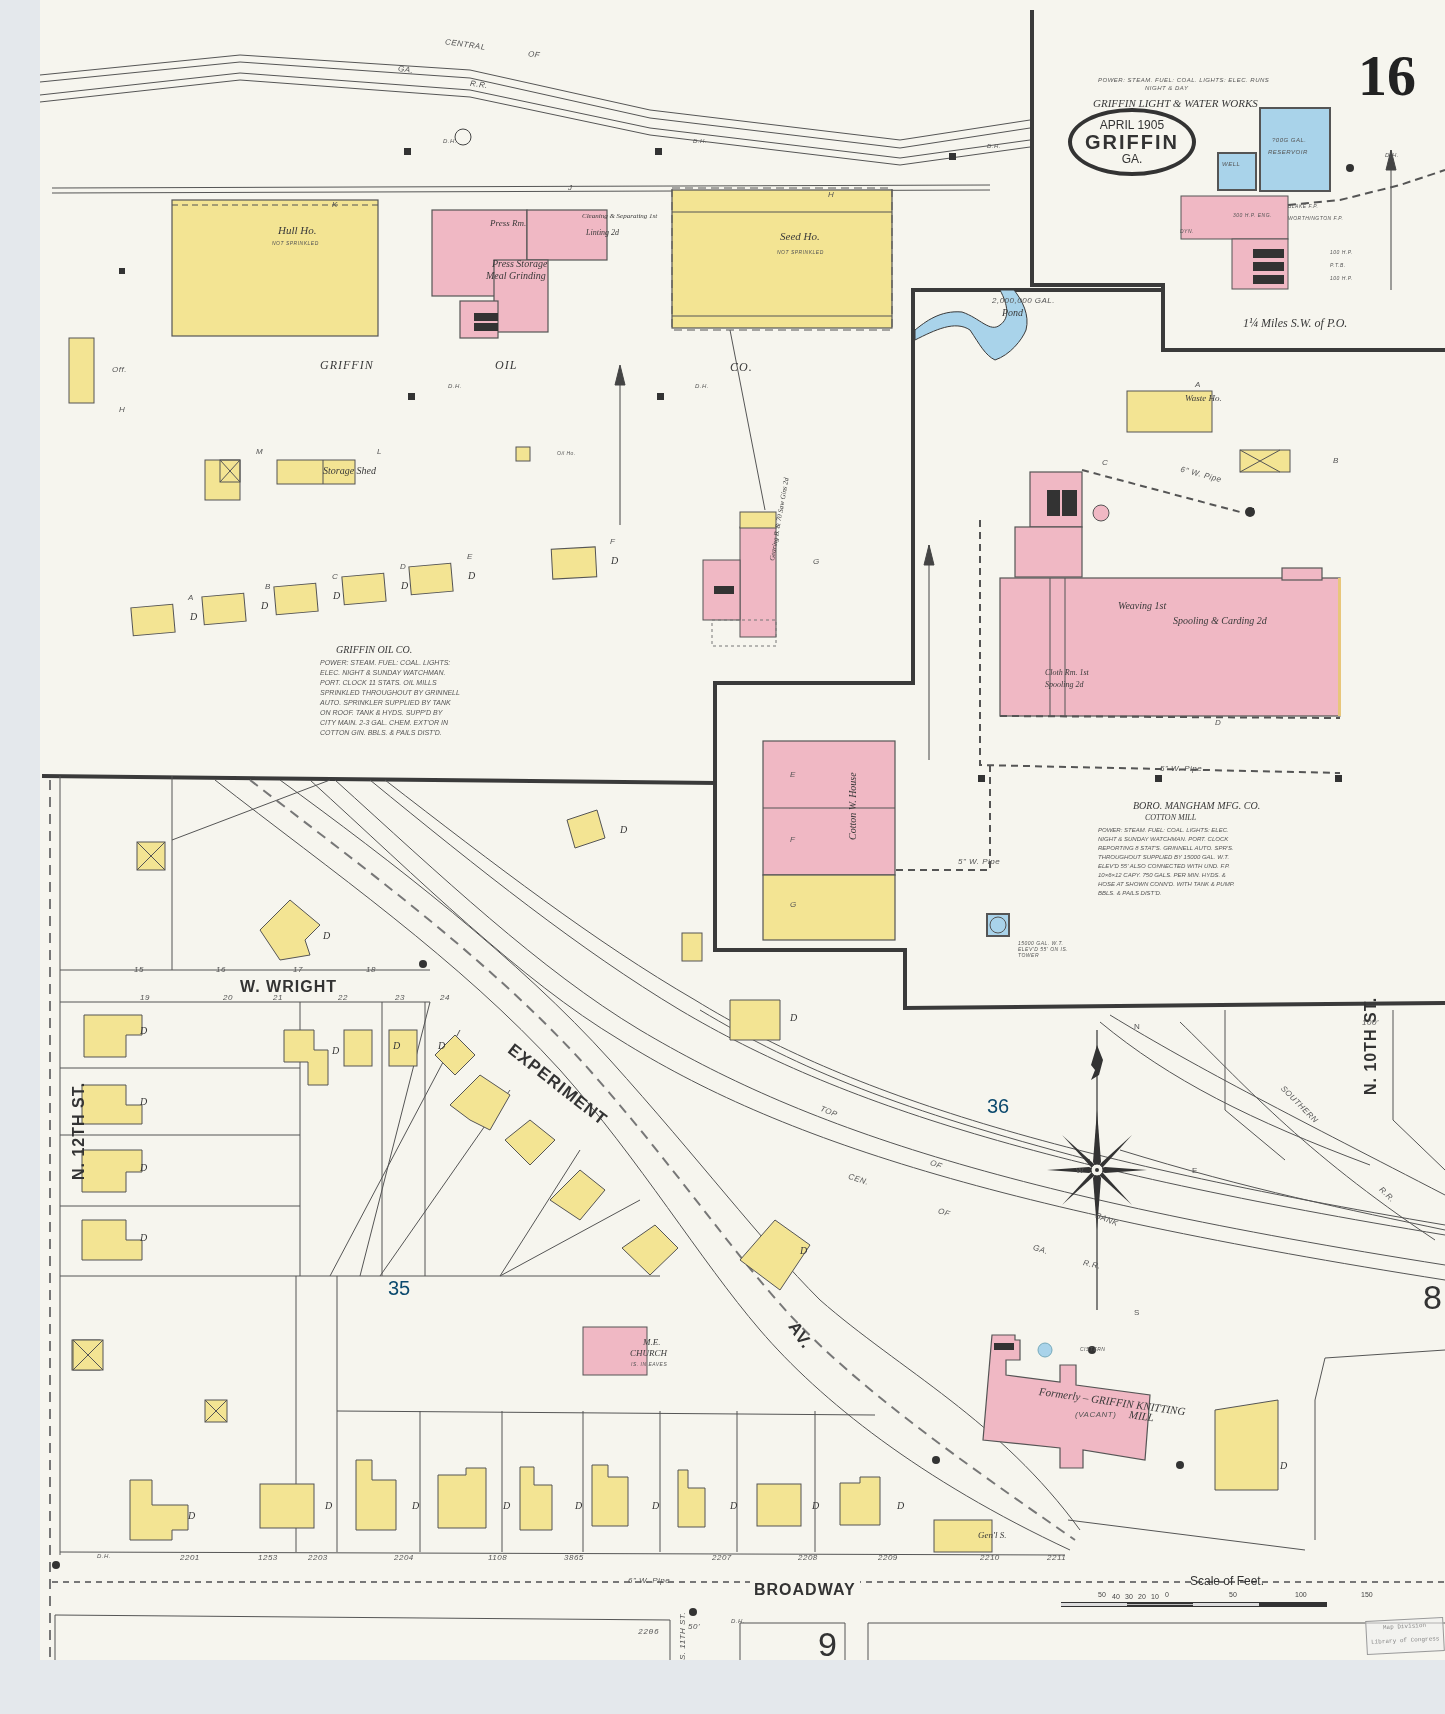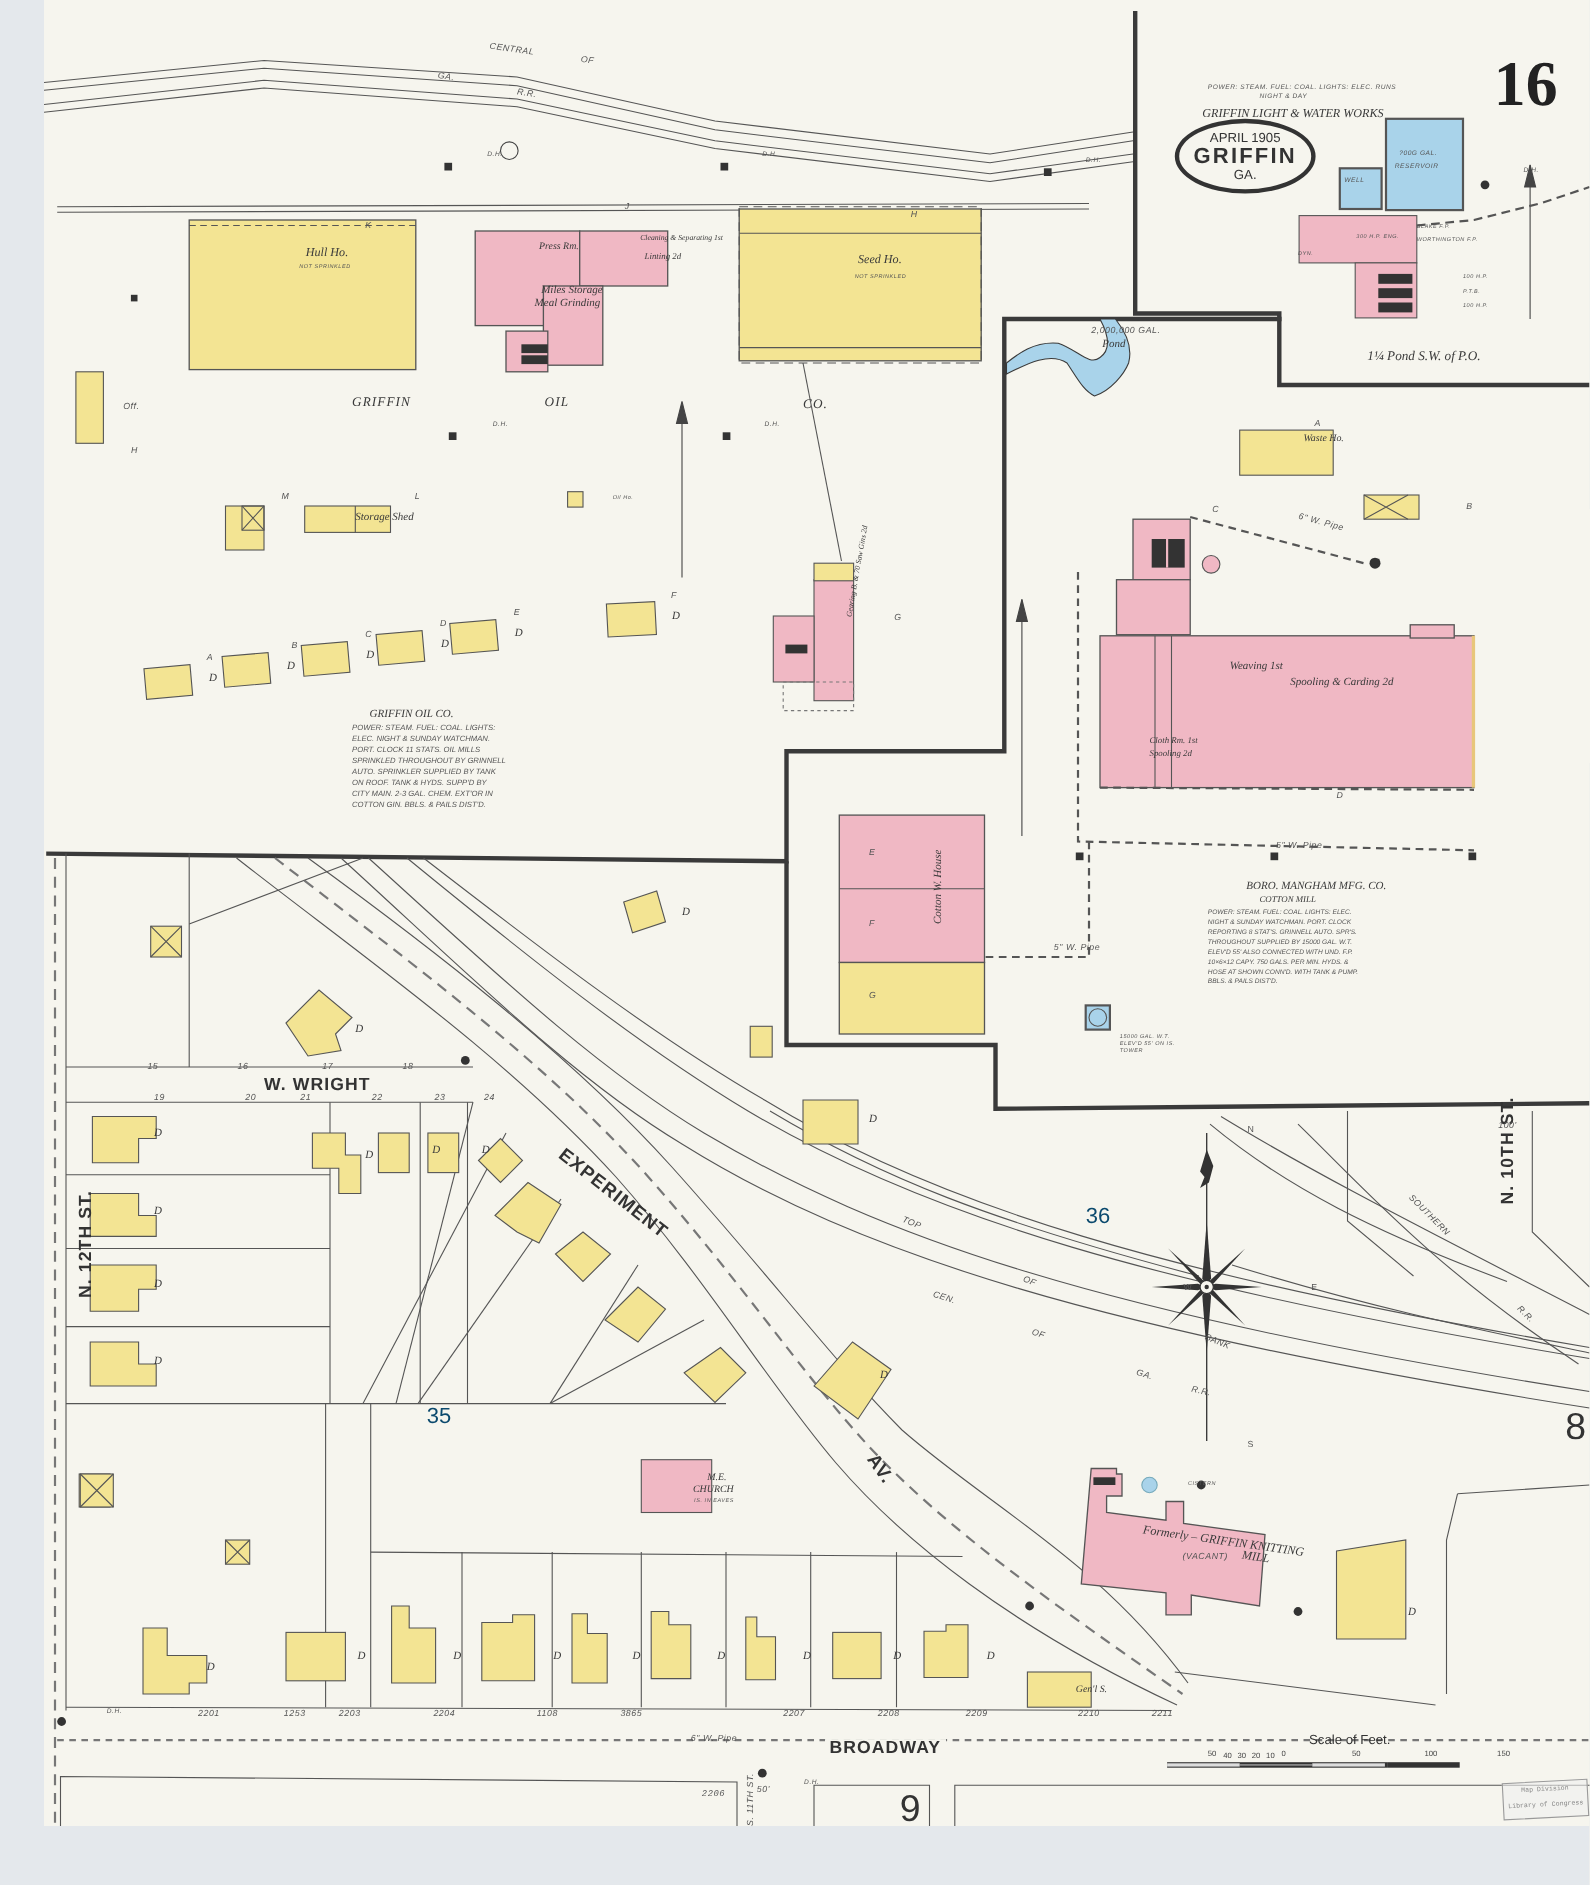--- a/index.html
+++ b/index.html
@@ -321,33 +321,33 @@
 <div class="lbl tiny" style="left:1232px;top:137px;font-size:6px;">?00G GAL.</div>
 <div class="lbl tiny" style="left:1228px;top:149px;font-size:6px;">RESERVOIR</div>
 <div class="lbl tiny" style="left:1193px;top:212px;font-size:5px;">300 H.P. ENG.</div>
 <div class="lbl tiny" style="left:1140px;top:228px;font-size:5px;">DYN.</div>
 <div class="lbl tiny" style="left:1248px;top:203px;font-size:5px;">BLAKE F.P.</div>
 <div class="lbl tiny" style="left:1248px;top:215px;font-size:5px;">WORTHINGTON F.P.</div>
 <div class="lbl tiny" style="left:1290px;top:249px;font-size:5px;">100 H.P.</div>
 <div class="lbl tiny" style="left:1290px;top:262px;font-size:5px;">P.T.B.</div>
 <div class="lbl tiny" style="left:1290px;top:275px;font-size:5px;">100 H.P.</div>
 <div class="lbl tiny" style="left:1345px;top:152px;font-size:6px;">D.H.</div>
-<div class="lbl ital" style="left:1203px;top:316px;font-size:12px;">1¼ Pond S.W. of P.O.</div>
+<div class="lbl ital" style="left:1203px;top:316px;font-size:12px;">1¼ Miles S.W. of P.O.</div>
 
 <div class="lbl tiny" style="left:405px;top:40px;transform:rotate(8deg);">CENTRAL</div>
 <div class="lbl tiny" style="left:488px;top:50px;transform:rotate(8deg);">OF</div>
 <div class="lbl tiny" style="left:358px;top:65px;transform:rotate(8deg);">GA.</div>
 <div class="lbl tiny" style="left:430px;top:80px;transform:rotate(8deg);">R.R.</div>
 
 <div class="lbl ital" style="left:238px;top:224px;font-size:11px;">Hull Ho.</div>
 <div class="lbl tiny" style="left:232px;top:240px;font-size:5px;">NOT SPRINKLED</div>
 <div class="lbl tiny" style="left:292px;top:200px;">K</div>
 <div class="lbl tiny" style="left:528px;top:183px;">J</div>
 <div class="lbl ital" style="left:450px;top:218px;font-size:9px;">Press Rm.</div>
-<div class="lbl ital" style="left:452px;top:258px;font-size:10px;">Miles Storage</div>
+<div class="lbl ital" style="left:452px;top:258px;font-size:10px;">Press Storage</div>
 <div class="lbl ital" style="left:446px;top:270px;font-size:10px;">Meal Grinding</div>
 <div class="lbl ital" style="left:542px;top:212px;font-size:7px;">Cleaning &amp; Separating 1st</div>
 <div class="lbl ital" style="left:546px;top:228px;font-size:8px;">Linting 2d</div>
 <div class="lbl ital" style="left:740px;top:230px;font-size:11px;">Seed Ho.</div>
 <div class="lbl tiny" style="left:737px;top:249px;font-size:5px;">NOT SPRINKLED</div>
 <div class="lbl tiny" style="left:788px;top:190px;">H</div>
 <div class="lbl ital" style="left:280px;top:358px;font-size:12px;letter-spacing:1px;">GRIFFIN</div>
 <div class="lbl ital" style="left:455px;top:358px;font-size:12px;letter-spacing:1px;">OIL</div>
 <div class="lbl ital" style="left:690px;top:360px;font-size:12px;letter-spacing:1px;">CO.</div>
 <div class="lbl tiny" style="left:72px;top:365px;">Off.</div>

